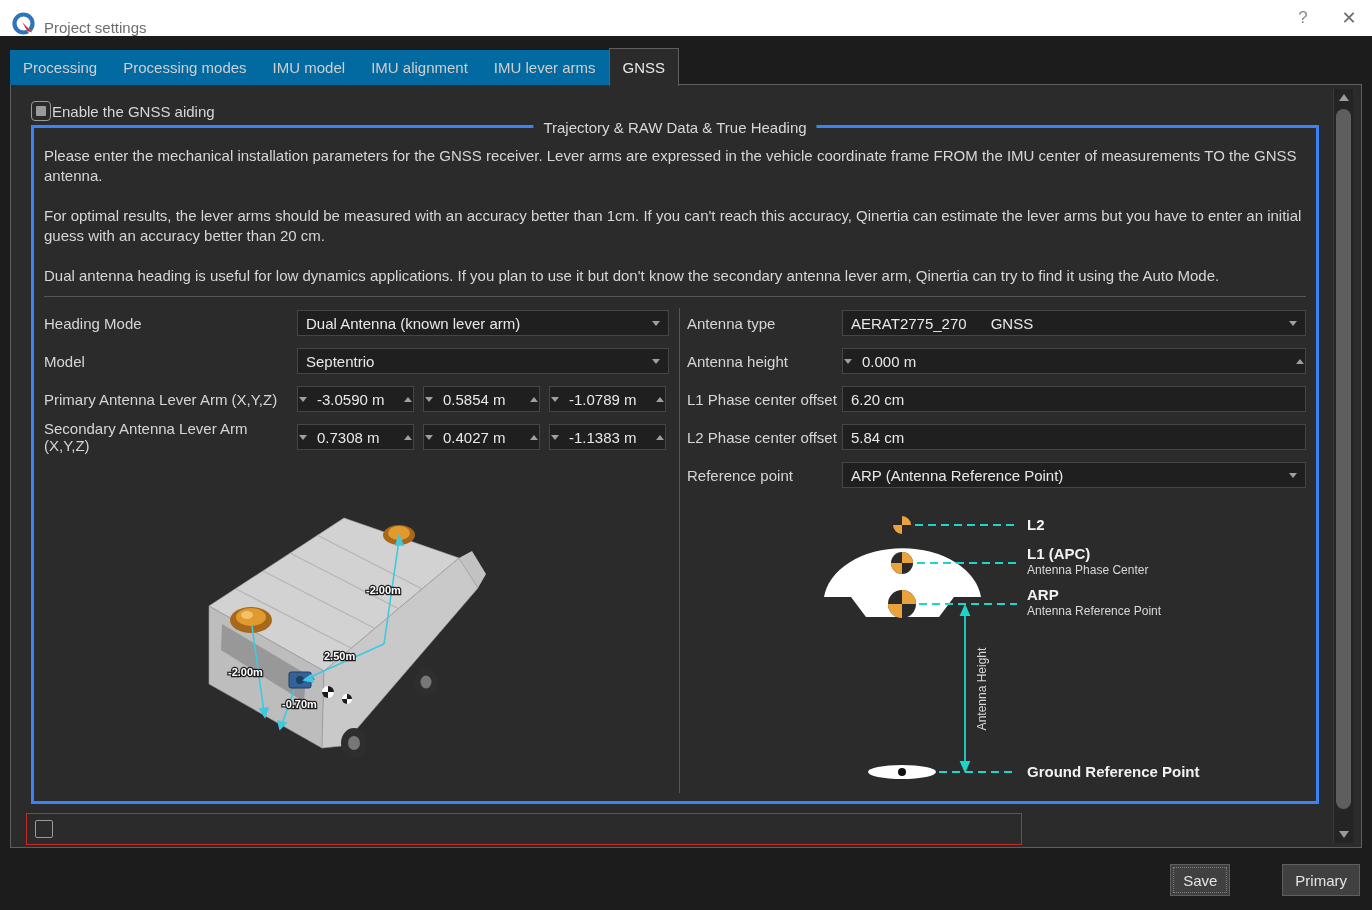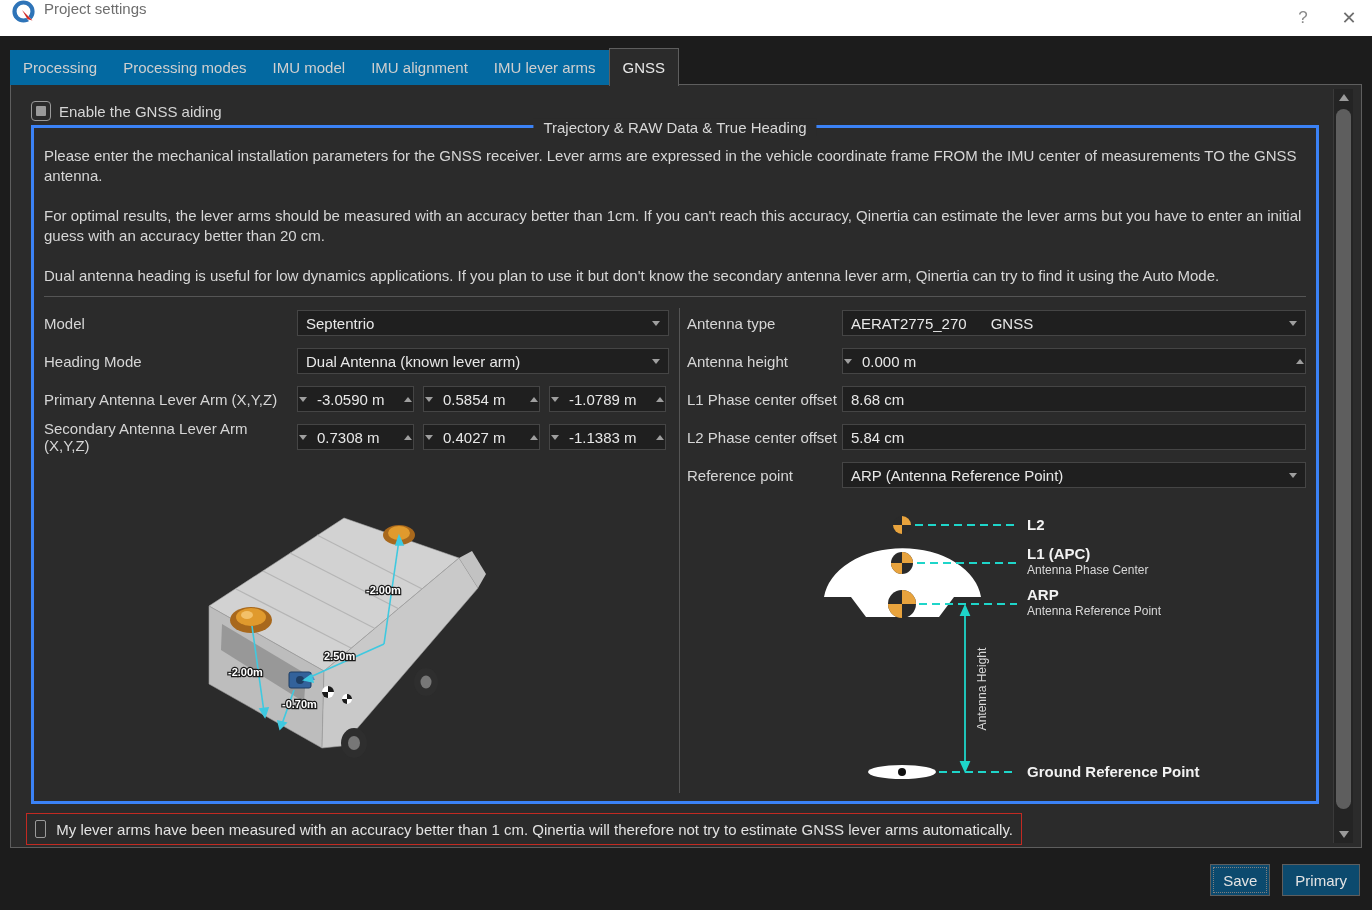--- a/index.html
+++ b/index.html
@@ -4,37 +4,37 @@
 <style>
   * { margin:0; padding:0; box-sizing:border-box; }
   html,body { width:1372px; height:910px; }
   body {
     font-family:"Liberation Sans", sans-serif;
     background:#1c1c1c; color:#d6d6d6; overflow:hidden; position:relative;
     font-size:15px;
   }
   
   .titlebar { position:absolute; left:0; top:0; width:1372px; height:36px; background:#ffffff;
-    display:flex; align-items:flex-start; }
+    display:flex; align-items:flex-end; }
   .titlebar .logo { width:24px; height:24px; margin-left:12px; }
   .titlebar .wtitle { color:#6d6d6d; font-size:15px; margin-left:8px; }
   .titlebar .spacer { flex:1; }
   .tb-btn { width:46px; height:36px; display:flex; align-items:center; justify-content:center;
     color:#8a8a8a; font-size:17px; cursor:default; }
   .tb-btn.close { color:#6f6f6f; font-size:18px; }
   
   .tabbar { position:absolute; left:10px; top:36px; height:49px; display:flex; align-items:flex-end; z-index:3; }
   .tab { background:#0369a1; color:#cfcfcf; padding:0 13px; height:35px; line-height:35px;
     font-size:15px; white-space:nowrap; }
   .tab.active { background:#2b2b2b; border:1px solid #5e5e5e; border-bottom:none; height:38px;
     line-height:37px; margin-bottom:-1px; color:#e8e8e8; }
   
   .panel { position:absolute; left:10px; top:84px; width:1352px; height:764px;
     background:#2b2b2b; border:1px solid #5e5e5e; }
-  .enable-row { position:absolute; left:20px; top:16px; display:flex; align-items:center; gap:8px; }
+  .enable-row { position:absolute; left:20px; top:16px; display:flex; align-items:center; gap:1px; }
   .cbx { width:20px; height:20px; border:1px solid #9a9a9a; border-radius:4px; background:transparent;
     display:flex; align-items:center; justify-content:center; }
   .cbx .fill { width:10px; height:10px; background:#9a9a9a; border-radius:1px; }
   .cbx.empty { border-radius:2px; }
   
   .groupbox { position:absolute; left:20px; top:40px; width:1288px; height:679px;
     border:3px solid #3b82f6; background:#2b2b2b; }
   .groupbox > .legend { position:absolute; left:50%; top:0; transform:translate(-50%,-55%);
     background:#2b2b2b; padding:0 10px; color:#d8d8d8; font-size:15px; white-space:nowrap; }
   .gb-text { position:absolute; left:10px; top:18px; right:10px; color:#d6d6d6; }
@@ -73,22 +73,22 @@
   .scrollbar { position:absolute; right:8px; top:4px; width:20px; height:754px;
     background:#242424; border-left:1px solid #3a3a3a; }
   .sb-up { position:absolute; top:5px; left:5px; width:0; height:0;
     border-left:5px solid transparent; border-right:5px solid transparent; border-bottom:7px solid #9a9a9a; }
   .sb-down { position:absolute; bottom:5px; left:5px; width:0; height:0;
     border-left:5px solid transparent; border-right:5px solid transparent; border-top:7px solid #9a9a9a; }
   .sb-thumb { position:absolute; top:20px; left:2px; width:15px; height:700px;
     background:#5e5e5e; border-radius:8px; }
   
   .footer { position:absolute; right:12px; top:864px; display:flex; gap:12px; }
-  .btn { background:#0c4a6e; border:1px solid #5e5e5e; color:#e4e4e4; font-size:15px;
-    font-family:"Liberation Sans", sans-serif; padding:5px 12px; height:32px; min-width:46px; }
+  .btn { background:#404040; border:1px solid #5e5e5e; color:#e4e4e4; font-size:15px;
+    font-family:"Liberation Sans", sans-serif; padding:5px 12px; height:32px; min-width:46px;margin-left:40px; }
   .btn.focused { outline:1px dotted #808080; outline-offset:-4px; }
   
   text { font-family:"Liberation Sans", sans-serif; }
   .dlabel { fill:#f2f2f2; font-size:15px; font-weight:bold; }
   .dsub { fill:#d8d8d8; font-size:12px; }
   .vanlab { fill:#ffffff; font-size:11px; font-weight:bold; stroke:#1a1a1a; stroke-width:2.4px;
     paint-order:stroke; }
 </style>
 </head>
 <body>
@@ -130,34 +130,34 @@
       <p>Please enter the mechanical installation parameters for the GNSS receiver. Lever arms are expressed in the vehicle coordinate frame FROM the IMU center of measurements TO the GNSS antenna.</p>
       <p>For optimal results, the lever arms should be measured with an accuracy better than 1cm. If you can't reach this accuracy, Qinertia can estimate the lever arms but you have to enter an initial guess with an accuracy better than 20 cm.</p>
       <p>Dual antenna heading is useful for low dynamics applications. If you plan to use it but don't know the secondary antenna lever arm, Qinertia can try to find it using the Auto Mode.</p>
     </div>
 
     <div class="hsep"></div>
     <div class="vsep"></div>
 
     <div class="form-left">
       <div class="frow">
+        <span class="flabel">Heading Mode</span>
+        <div class="field combo">
+          <span class="val">Dual Antenna (known lever arm)</span>
+          <span class="arr-d"></span>
+        </div>
+      </div>
+      <div class="frow">
         <span class="flabel">Model</span>
         <div class="field combo">
           <span class="val">Septentrio</span>
           <span class="arr-d"></span>
         </div>
       </div>
       <div class="frow">
-        <span class="flabel">Heading Mode</span>
-        <div class="field combo">
-          <span class="val">Dual Antenna (known lever arm)</span>
-          <span class="arr-d"></span>
-        </div>
-      </div>
-      <div class="frow">
         <span class="flabel">Primary Antenna Lever Arm (X,Y,Z)</span>
         <div class="spins">
           <div class="field spin">
             <span class="arr-d"></span>
             <span class="val">-3.0590 m</span>
             <span class="arr-u"></span>
           </div>
           <div class="field spin">
             <span class="arr-d"></span>
             <span class="val">0.5854 m</span>
@@ -204,21 +204,21 @@
         <span class="flabel">Antenna height</span>
         <div class="field spin">
           <span class="arr-d"></span>
           <span class="val">0.000 m</span>
           <span class="arr-u"></span>
         </div>
       </div>
       <div class="frow">
         <span class="flabel">L1 Phase center offset</span>
         <div class="field plain">
-          <span>8.68 cm</span>
+          <span>6.20 cm</span>
         </div>
       </div>
       <div class="frow">
         <span class="flabel">L2 Phase center offset</span>
         <div class="field plain">
           <span>5.84 cm</span>
         </div>
       </div>
       <div class="frow">
         <span class="flabel">Reference point</span>
@@ -333,21 +333,20 @@
       <text x="210" y="52" class="dlabel">L1 (APC)</text>
       <text x="210" y="67" class="dsub">Antenna Phase Center</text>
       <text x="210" y="93" class="dlabel">ARP</text>
       <text x="210" y="108" class="dsub">Antenna Reference Point</text>
       <text x="210" y="270" class="dlabel">Ground Reference Point</text>
     </svg>
   </div>
 
   <div class="warn-row">
     <div class="cbx empty"></div>
-    <span class="wlabel">My lever arms have been measured with an accuracy better than 1 cm. Qinertia will therefore not try to estimate GNSS lever arms automatically.</span>
   </div>
 
   <div class="scrollbar">
     <div class="sb-up"></div>
     <div class="sb-thumb"></div>
     <div class="sb-down"></div>
   </div>
 </div>
 
 <div class="footer">

